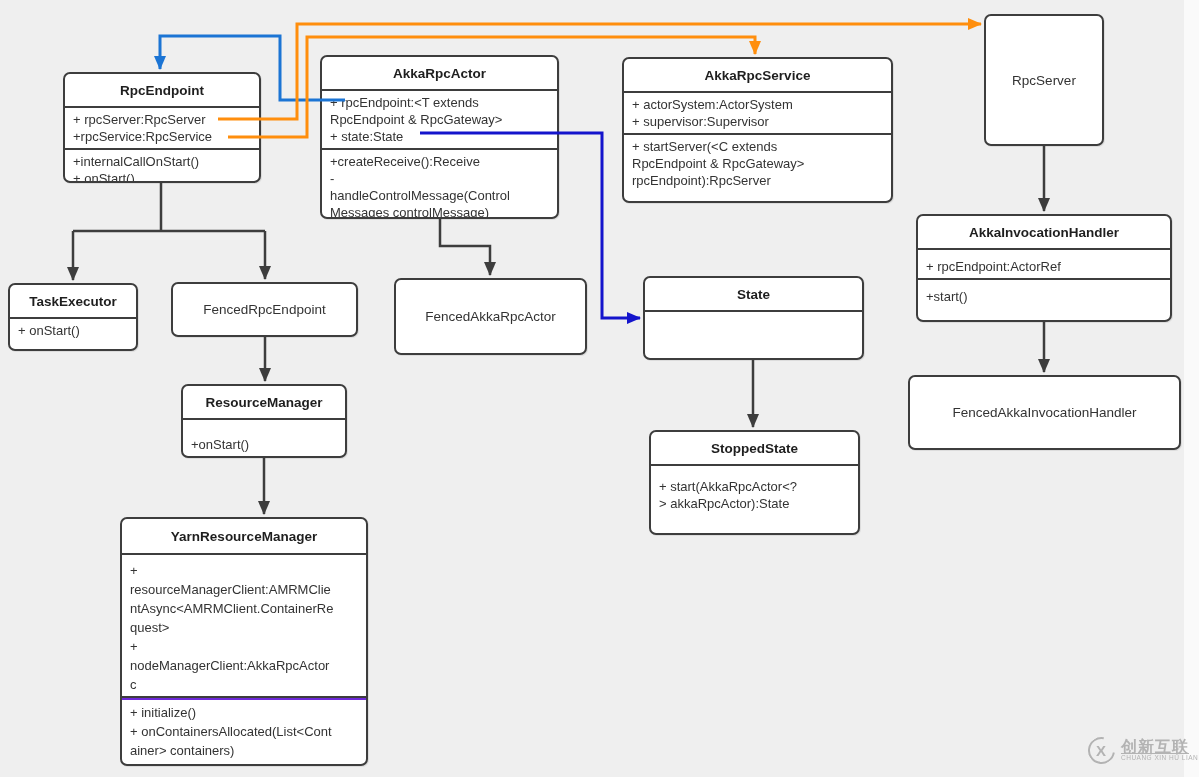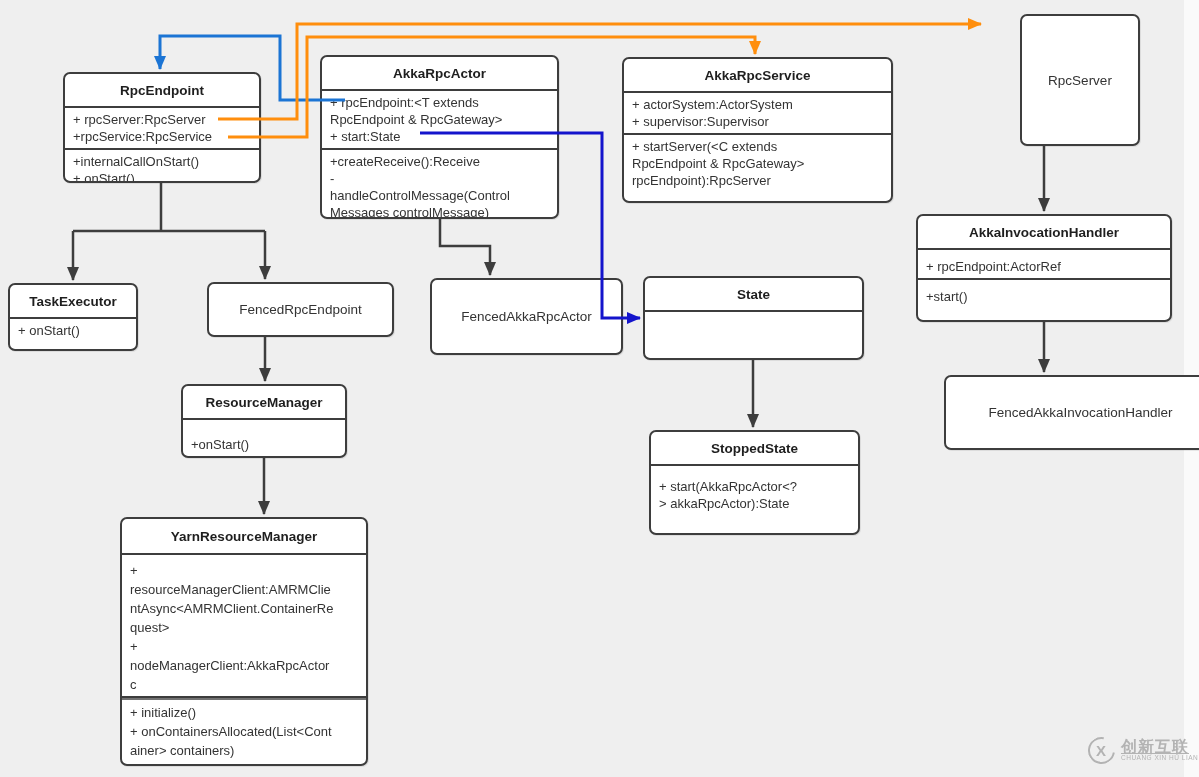--- a/index.html
+++ b/index.html
@@ -20,21 +20,21 @@
   .ttl{
     flex:0 0 auto;height:32px;display:flex;align-items:center;justify-content:center;
     font-weight:bold;font-size:13.5px;color:#1e1e1e;
     border-bottom:2px solid #3d3d3d;
   }
   .sec{flex:0 0 auto;padding:3px 8px;font-size:13px;line-height:17px;border-bottom:2px solid #3d3d3d;overflow:hidden;}
   .sec:last-child{border-bottom:none;flex:1 1 auto;}
   .ln{white-space:nowrap;}
   .lh19 .ln{line-height:19px;}
   .padtop .sec:last-child{padding-top:12px;}
-  .plainbox{align-items:center;justify-content:center;margin-left:36px;}
+  .plainbox{align-items:center;justify-content:center;}
   .plain-label{font-size:13.5px;color:#333;text-align:center;width:100%;}
   .watermark{
     position:absolute;left:1088px;top:737px;display:flex;align-items:center;gap:6px;
     color:#b3b3b3;z-index:3;
   }
   .wm-logo{
     width:23px;height:23px;border-radius:50%;
     border:2.5px solid #b3b3b3;border-right-color:transparent;
     transform:rotate(-35deg);
     display:flex;align-items:center;justify-content:center;flex:0 0 auto;
@@ -60,21 +60,21 @@
       <div class="ln">+internalCallOnStart()</div>
       <div class="ln">+ onStart()</div>
     </div>
   </div>
 
   <div class="box" style="left:320px;top:55px;width:239px;height:164px">
     <div class="ttl">AkkaRpcActor</div>
     <div class="sec">
       <div class="ln">+ rpcEndpoint:&lt;T extends</div>
       <div class="ln">RpcEndpoint &amp; RpcGateway&gt;</div>
-      <div class="ln">+ start:State</div>
+      <div class="ln">+ state:State</div>
     </div>
     <div class="sec">
       <div class="ln">+createReceive():Receive</div>
       <div class="ln">-</div>
       <div class="ln">handleControlMessage(Control</div>
       <div class="ln">Messages controlMessage)</div>
     </div>
   </div>
 
   <div class="box" style="left:622px;top:57px;width:271px;height:146px">
@@ -146,21 +146,21 @@
     <div class="ttl" style="height:34px">YarnResourceManager</div>
     <div class="sec" style="flex:1 1 auto;padding-top:6px">
       <div class="ln">+</div>
       <div class="ln">resourceManagerClient:AMRMClie</div>
       <div class="ln">ntAsync&lt;AMRMClient.ContainerRe</div>
       <div class="ln">quest&gt;</div>
       <div class="ln">+</div>
       <div class="ln">nodeManagerClient:AkkaRpcActor</div>
       <div class="ln">c</div>
     </div>
-    <div class="sec" style="flex:0 0 auto;border-top:2px solid #737373;border-bottom:none;height:58px">
+    <div class="sec" style="flex:0 0 auto;border-top:2px solid #6d28d9;border-bottom:none;height:58px">
       <div class="ln">+ initialize()</div>
       <div class="ln">+ onContainersAllocated(List&lt;Cont</div>
       <div class="ln">ainer&gt; containers)</div>
     </div>
   </div>
 
   <svg class="wires" width="1199" height="777" viewBox="0 0 1199 777">
     <defs>
       <marker id="mBlack" markerWidth="16" markerHeight="14" refX="13" refY="6" orient="auto" markerUnits="userSpaceOnUse">
         <path d="M0,0 L14,6 L0,12 Z" fill="#3d3d3d"></path>

